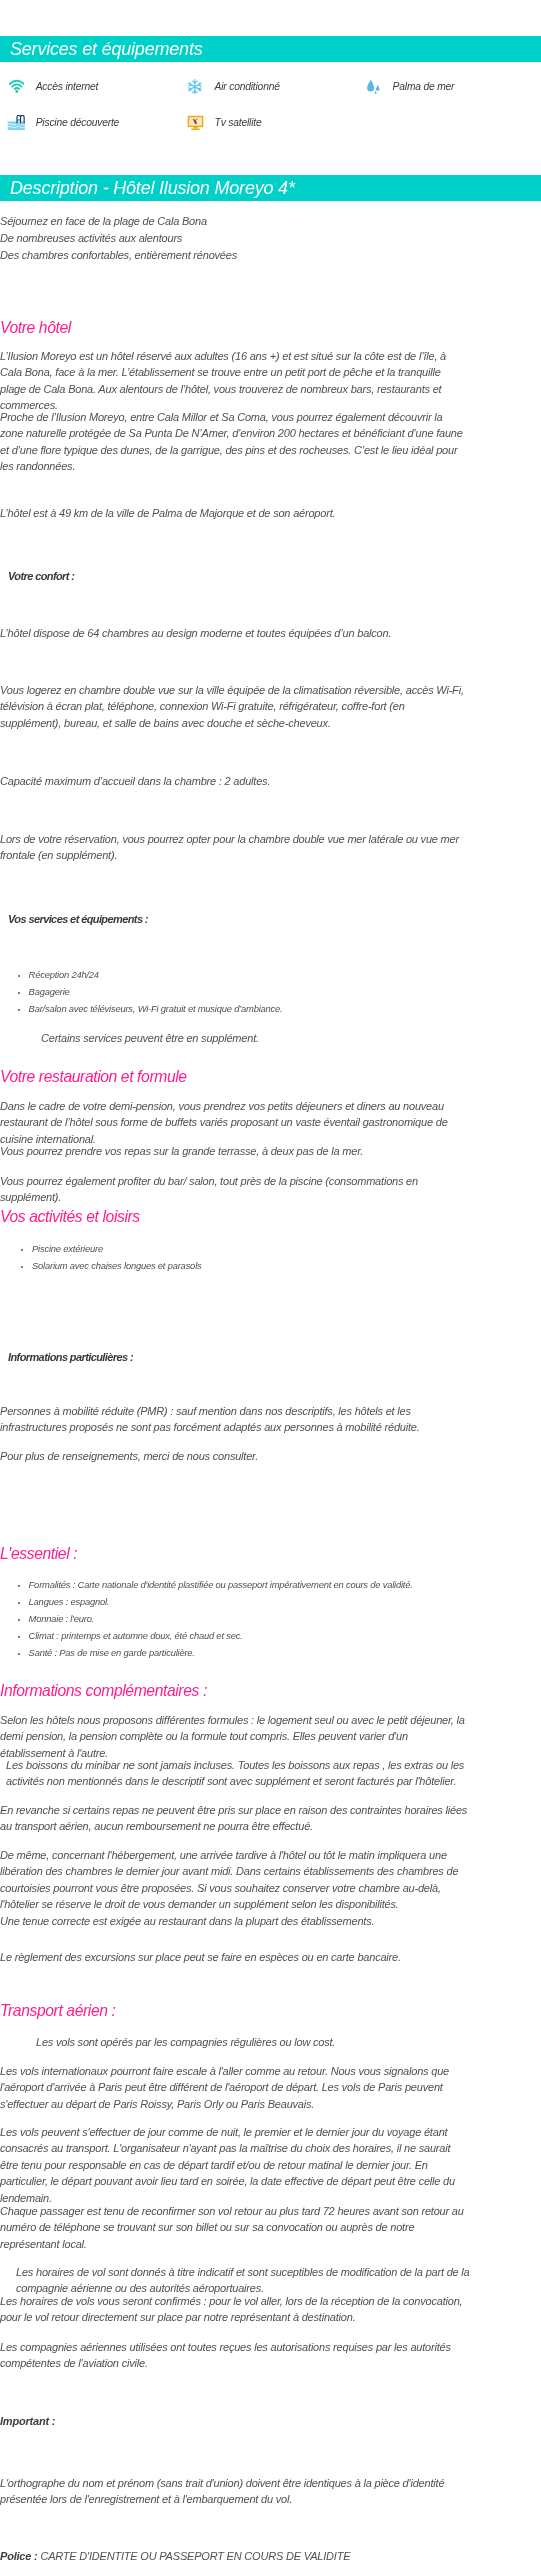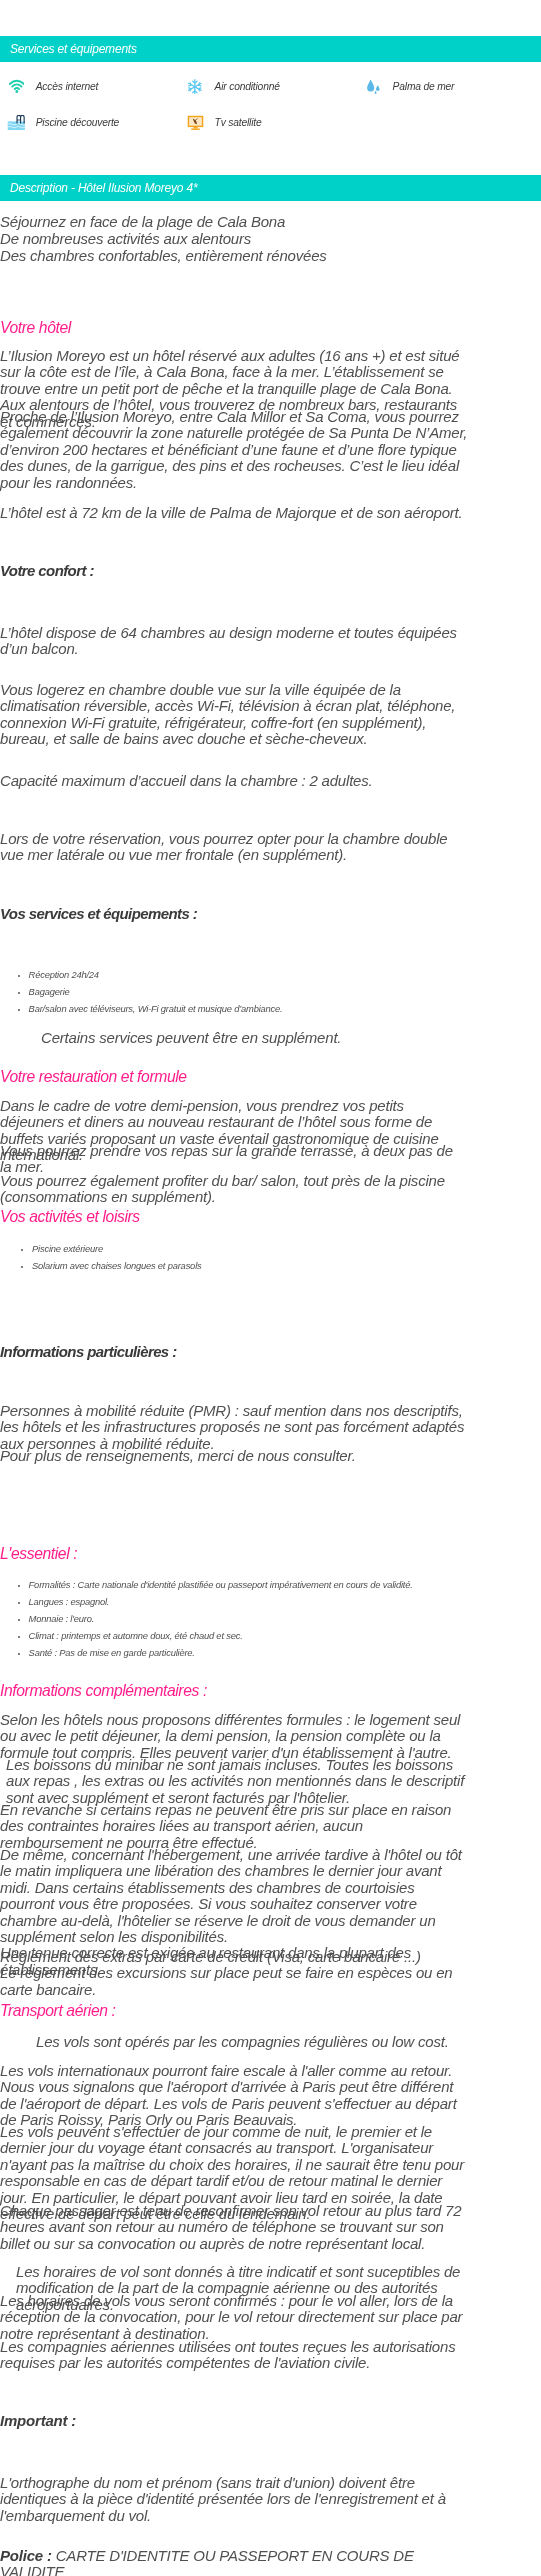--- a/index.html
+++ b/index.html
@@ -7,40 +7,40 @@
     width: 541px;
     min-height: 2576px;
     position: relative;
     font-family: "Liberation Sans", "DejaVu Sans", sans-serif;
     color: #4a4a4a;
     overflow-x: hidden;
   }
   .band {
     position: absolute; left: 0; width: 541px; height: 26.4px;
     background: #00d1c8; color: #ffffff;
-    font-style: italic; font-size: 12px; letter-spacing: -0.2px;
+    font-style: italic; font-size: 18px; letter-spacing: -0.2px;
     line-height: 26.4px; padding-left: 10px; box-sizing: border-box;
   }
   .amenity {
     position: absolute; display: flex; align-items: center; height: 17px;
     font-style: italic; font-size: 10.3px; color: #3c3c3c; letter-spacing: -0.2px;
   }
   .amenity .ic { width: 18.6px; height: 15.7px; margin-right: 10px; display: inline-flex; align-items: center; justify-content: center; }
   .txt {
     position: absolute; left: 0; width: 468px;
-    font-style: italic; font-size: 15px; line-height: 16.4px;
+    font-style: italic; font-size: 11px; line-height: 16.4px;
     color: #505050; letter-spacing: -0.2px;
   }
   .h-pink {
     position: absolute; left: 0; font-style: italic; font-weight: normal;
     color: #ff1e8c; font-size: 15.7px; letter-spacing: -0.4px; margin: 0;
   }
   .h-dark {
     position: absolute; left: 0; font-style: italic; font-weight: bold;
-    color: #3a3a3a; font-size: 15px; letter-spacing: -0.6px; margin: 0;
+    color: #3a3a3a; font-size: 11px; letter-spacing: -0.6px; margin: 8px;
   }
   ul.bl {
     position: absolute; left: 0; margin: 0; padding-left: 28.6px;
     font-style: italic; font-size: 9.4px; line-height: 17px;
     color: #505050; letter-spacing: -0.2px; list-style: disc;
   }
   ul.bl li::marker { color: #555; font-size: 7.9px; }
   .bold-label { font-weight: bold; }
 </style>
 </head>
@@ -122,21 +122,21 @@
 
 <div class="txt" style="top:213px; line-height:17px;">
   <div>Séjournez en face de la plage de Cala Bona</div>
   <div>De nombreuses activités aux alentours</div>
   <div>Des chambres confortables, entièrement rénovées</div>
 </div>
 
 <h2 class="h-pink" style="top:319px;">Votre hôtel</h2>
 <p class="txt" style="top:348px; margin:0;">L’Ilusion Moreyo est un hôtel réservé aux adultes (16 ans +) et est situé sur la côte est de l’île, à Cala Bona, face à la mer. L’établissement se trouve entre un petit port de pêche et la tranquille plage de Cala Bona. Aux alentours de l’hôtel, vous trouverez de nombreux bars, restaurants et commerces.</p>
 <p class="txt" style="top:409px; margin:0;">Proche de l’Ilusion Moreyo, entre Cala Millor et Sa Coma, vous pourrez également découvrir la zone naturelle protégée de Sa Punta De N’Amer, d’environ 200 hectares et bénéficiant d’une faune et d’une flore typique des dunes, de la garrigue, des pins et des rocheuses. C’est le lieu idéal pour les randonnées.</p>
-<p class="txt" style="top:505px; margin:0;">L’hôtel est à 72 km de la ville de Palma de Majorque et de son aéroport.</p>
+<p class="txt" style="top:505px; margin:0;">L’hôtel est à 49 km de la ville de Palma de Majorque et de son aéroport.</p>
 
 <h2 class="h-dark" style="top:562px;">Votre confort :</h2>
 <p class="txt" style="top:625px; margin:0;">L’hôtel dispose de 64 chambres au design moderne et toutes équipées d’un balcon.</p>
 <p class="txt" style="top:682px; margin:0;">Vous logerez en chambre double vue sur la ville équipée de la climatisation réversible, accès Wi-Fi, télévision à écran plat, téléphone, connexion Wi-Fi gratuite, réfrigérateur, coffre-fort (en supplément), bureau, et salle de bains avec douche et sèche-cheveux.</p>
 <p class="txt" style="top:773px; margin:0;">Capacité maximum d’accueil dans la chambre : 2 adultes.</p>
 <p class="txt" style="top:831px; margin:0;">Lors de votre réservation, vous pourrez opter pour la chambre double vue mer latérale ou vue mer frontale (en supplément).</p>
 
 <h2 class="h-dark" style="top:905px;">Vos services et équipements :</h2>
 <ul class="bl" style="top:966px;">
   <li>Réception 24h/24</li>
@@ -171,21 +171,20 @@
 
 <h2 class="h-pink" style="top:1682px;">Informations complémentaires :</h2>
 <p class="txt" style="top:1712px; margin:0;">Selon les hôtels nous proposons différentes formules : le logement seul ou avec le petit déjeuner, la demi pension, la pension complète ou la formule tout compris. Elles peuvent varier d'un établissement à l'autre.</p>
 <p class="txt" style="top:1757px; margin:0;padding-left:6px;">Les boissons du minibar ne sont jamais incluses. Toutes les boissons aux repas , les extras ou les activités non mentionnés dans le descriptif sont avec supplément et seront facturés par l'hôtelier.</p>
 <p class="txt" style="top:1802px; margin:0;">En revanche si certains repas ne peuvent être pris sur place en raison des contraintes horaires liées au transport aérien, aucun remboursement ne pourra être effectué.</p>
 <div class="txt" style="top:1847px;">
   <div>De même, concernant l'hébergement, une arrivée tardive à l'hôtel ou tôt le matin impliquera une libération des chambres le dernier jour avant midi. Dans certains établissements des chambres de courtoisies pourront vous être proposées. Si vous souhaitez conserver votre chambre au-delà, l'hôtelier se réserve le droit de vous demander un supplément selon les disponibilités.</div>
   <div>Une tenue correcte est exigée au restaurant dans la plupart des établissements.</div>
 </div>
 <div class="txt" style="top:1949px;">
-  <div>Règlement des extras par carte de crédit (Visa, carte bancaire ...)</div>
   <div>Le règlement des excursions sur place peut se faire en espèces ou en carte bancaire.</div>
 </div>
 
 <h2 class="h-pink" style="top:2002px;">Transport aérien :</h2>
 <p class="txt" style="top:2034px; margin:0;padding-left:36px;">Les vols sont opérés par les compagnies régulières ou low cost.</p>
 <p class="txt" style="top:2063px; margin:0;">Les vols internationaux pourront faire escale à l'aller comme au retour. Nous vous signalons que l'aéroport d'arrivée à Paris peut être différent de l'aéroport de départ. Les vols de Paris peuvent s'effectuer au départ de Paris Roissy, Paris Orly ou Paris Beauvais.</p>
 <p class="txt" style="top:2124px; margin:0;">Les vols peuvent s'effectuer de jour comme de nuit, le premier et le dernier jour du voyage étant consacrés au transport. L'organisateur n'ayant pas la maîtrise du choix des horaires, il ne saurait être tenu pour responsable en cas de départ tardif et/ou de retour matinal le dernier jour. En particulier, le départ pouvant avoir lieu tard en soirée, la date effective de départ peut être celle du lendemain.</p>
 <p class="txt" style="top:2203px; margin:0;">Chaque passager est tenu de reconfirmer son vol retour au plus tard 72 heures avant son retour au numéro de téléphone se trouvant sur son billet ou sur sa convocation ou auprès de notre représentant local.</p>
 <p class="txt" style="top:2248px; margin:16px;">Les horaires de vol sont donnés à titre indicatif et sont suceptibles de modification de la part de la compagnie aérienne ou des autorités aéroportuaires.</p>
 <p class="txt" style="top:2293px; margin:0;">Les horaires de vols vous seront confirmés : pour le vol aller, lors de la réception de la convocation, pour le vol retour directement sur place par notre représentant à destination.</p>

